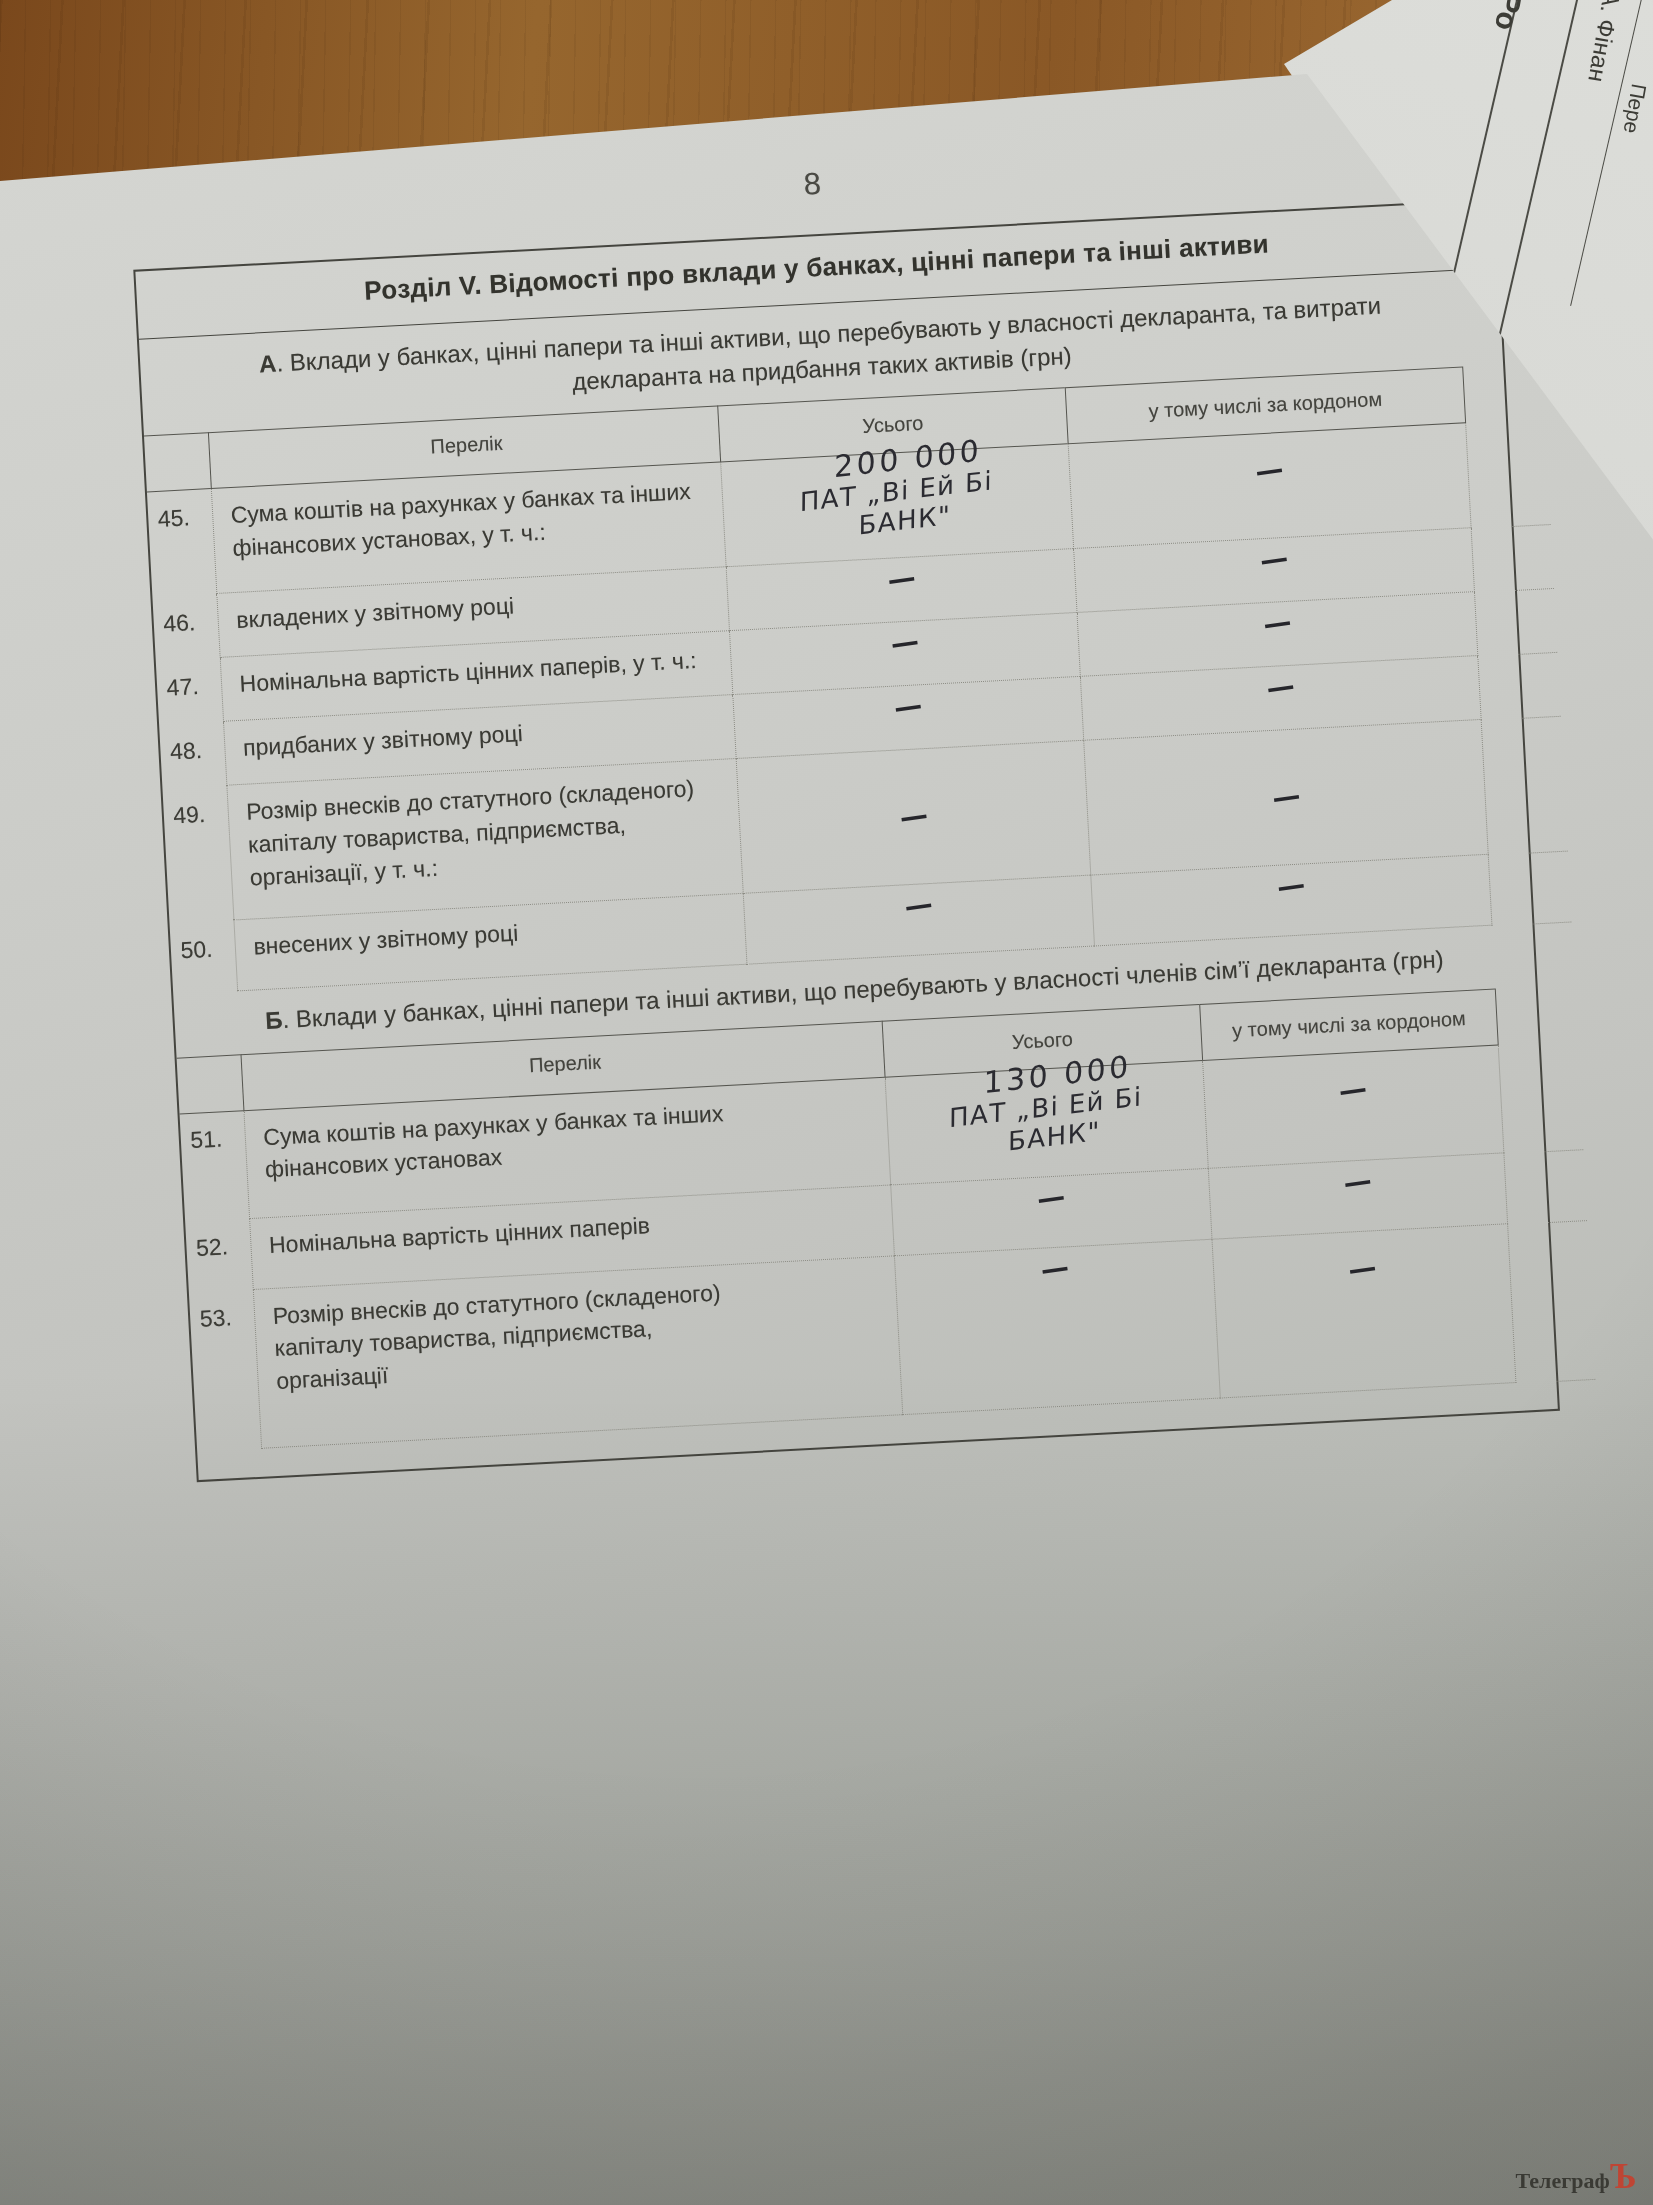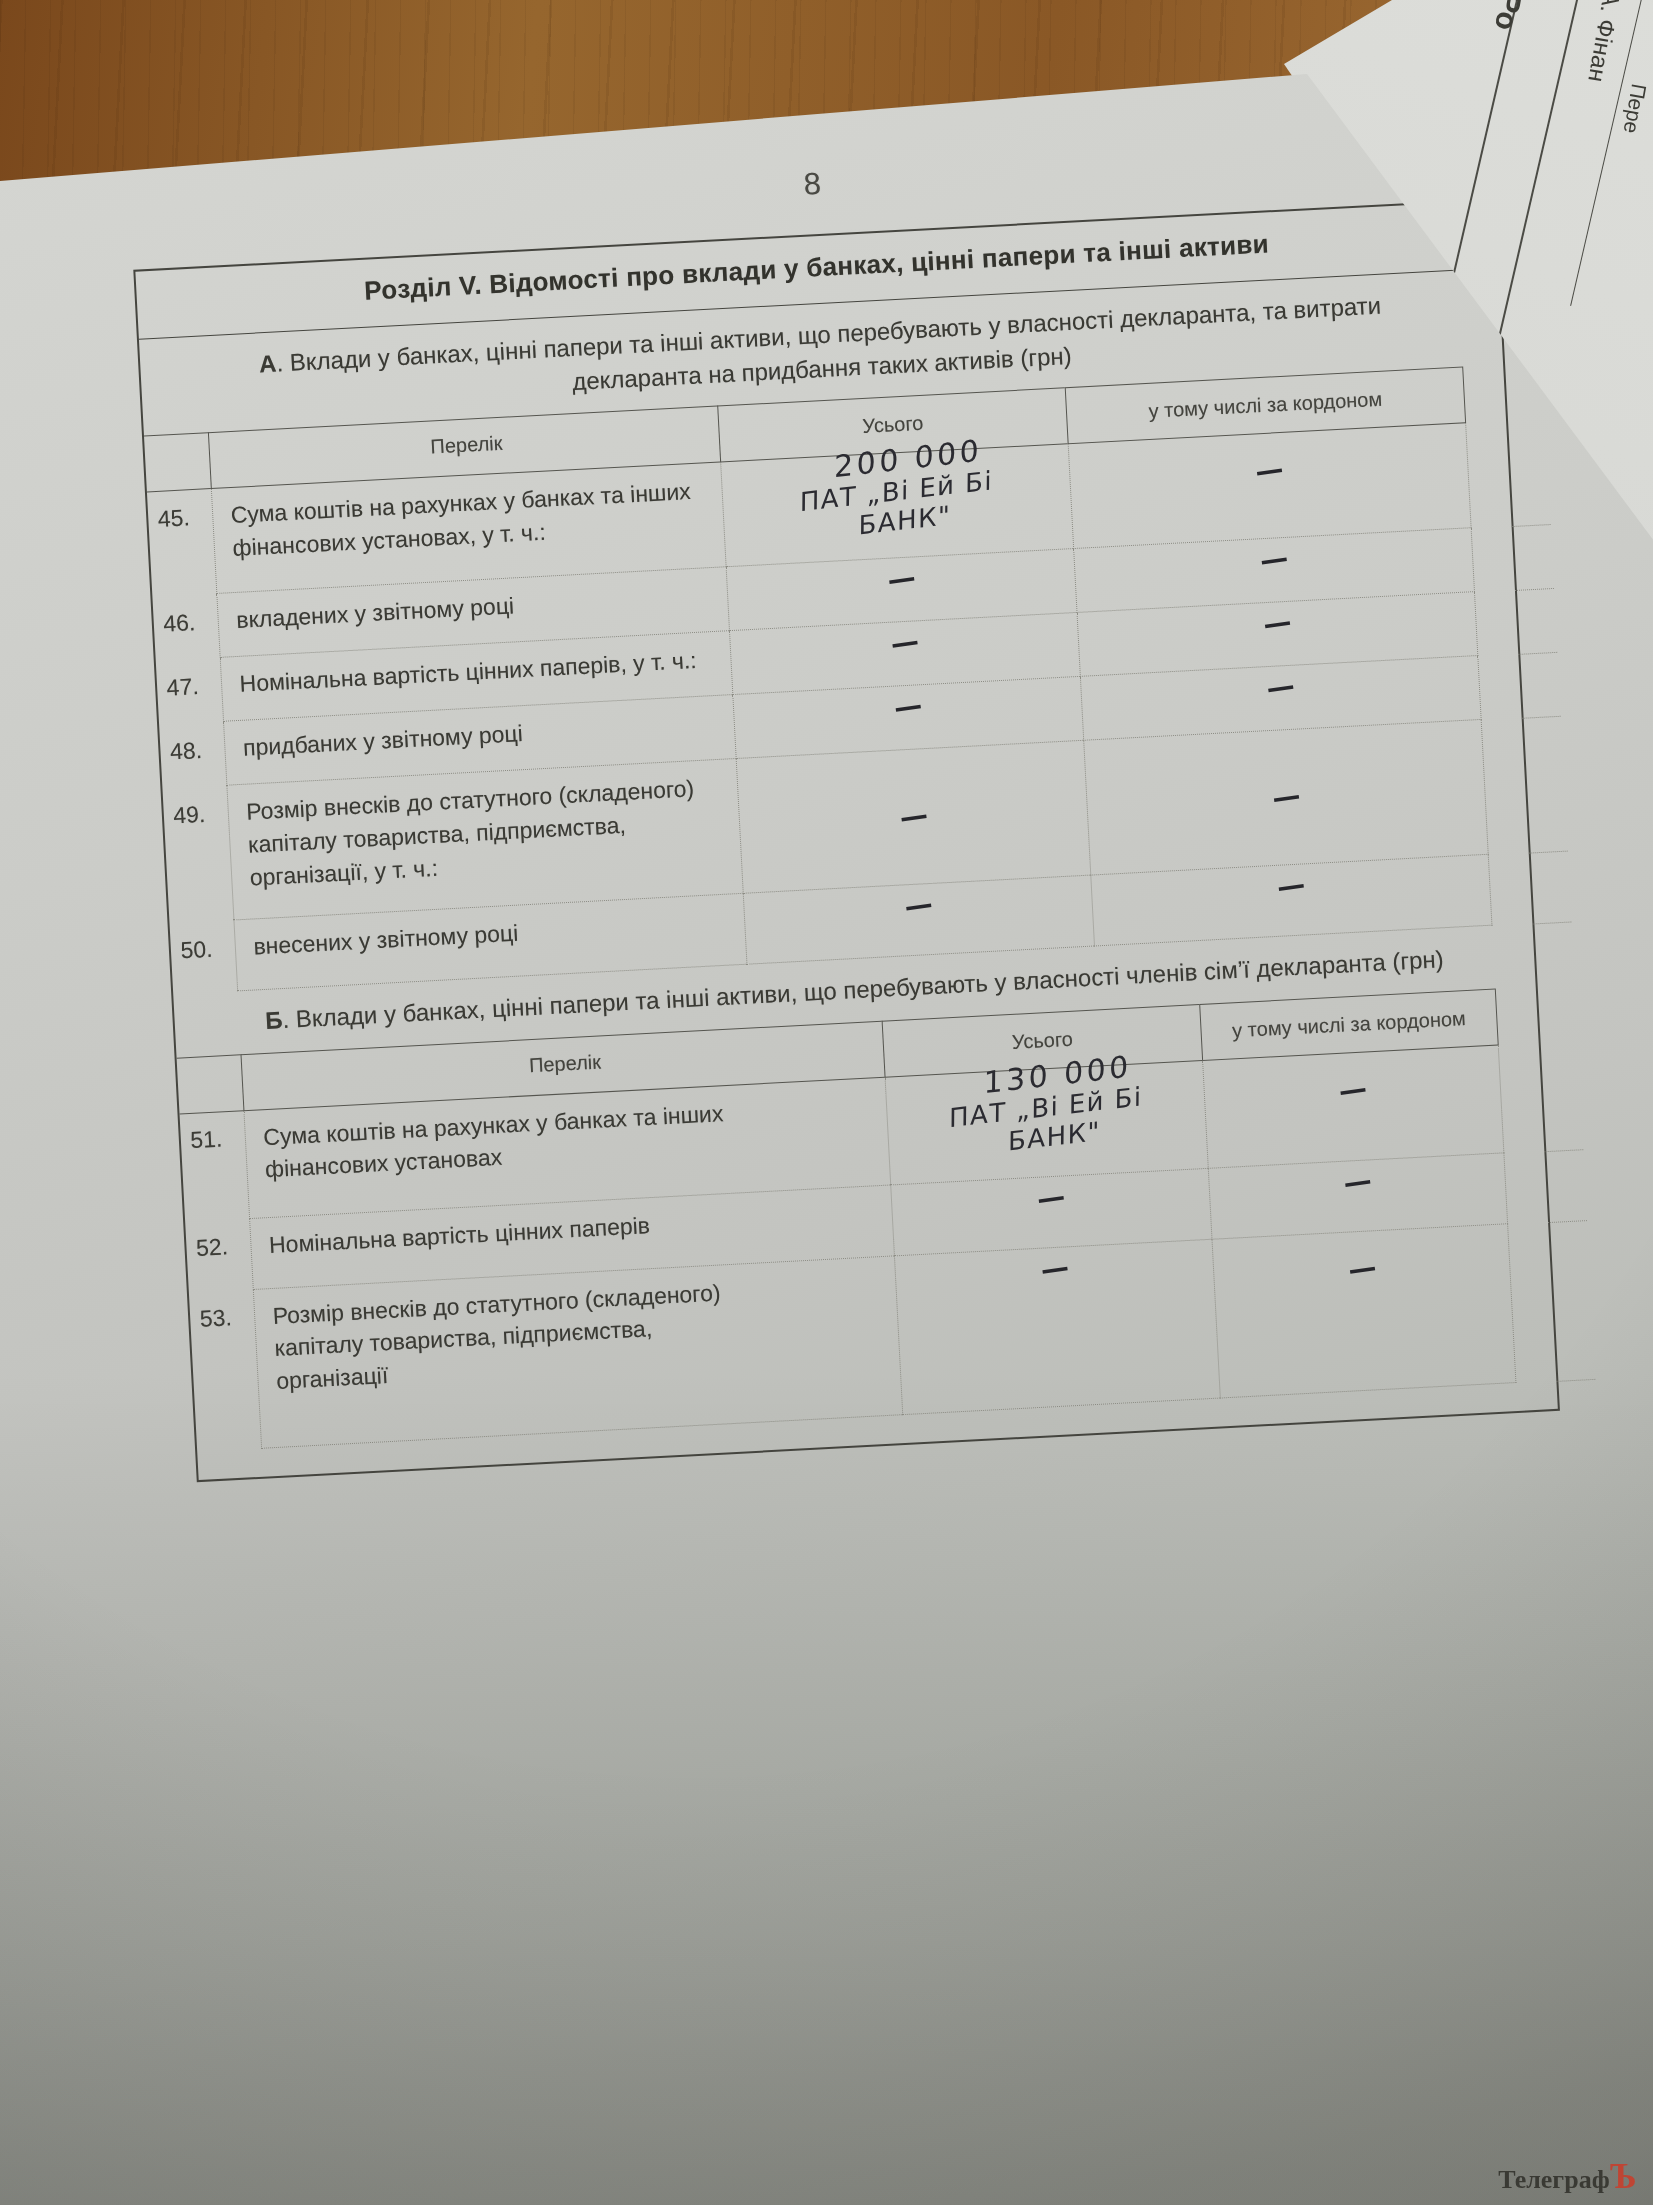--- a/index.html
+++ b/index.html
@@ -102,21 +102,21 @@
   
   .vignette{
     position:absolute;inset:0;z-index:3;pointer-events:none;
     background:radial-gradient(130% 100% at 42% 28%,rgba(0,0,0,0) 52%,rgba(20,18,12,0.14) 82%,rgba(20,18,12,0.30) 100%),
                linear-gradient(180deg,rgba(0,0,0,0) 62%,rgba(15,15,10,0.12) 88%,rgba(15,15,10,0.20) 100%);
   }
   .watermark{
     position:absolute;right:17.6px;bottom:8px;z-index:4;
     font-family:"Liberation Serif", serif;font-weight:bold;white-space:nowrap;
   }
-  .wm-black{font-size:26px;color:#3a3a34;}
+  .wm-black{font-size:22px;color:#3a3a34;}
   .wm-red{font-size:35px;color:#bf4534;}
 </style>
 </head>
 <body>
 
 <div class="wood-grain"></div>
 
 <div class="under-sheet">
   <div class="us-line l1"></div>
   <div class="us-line l2"></div>

